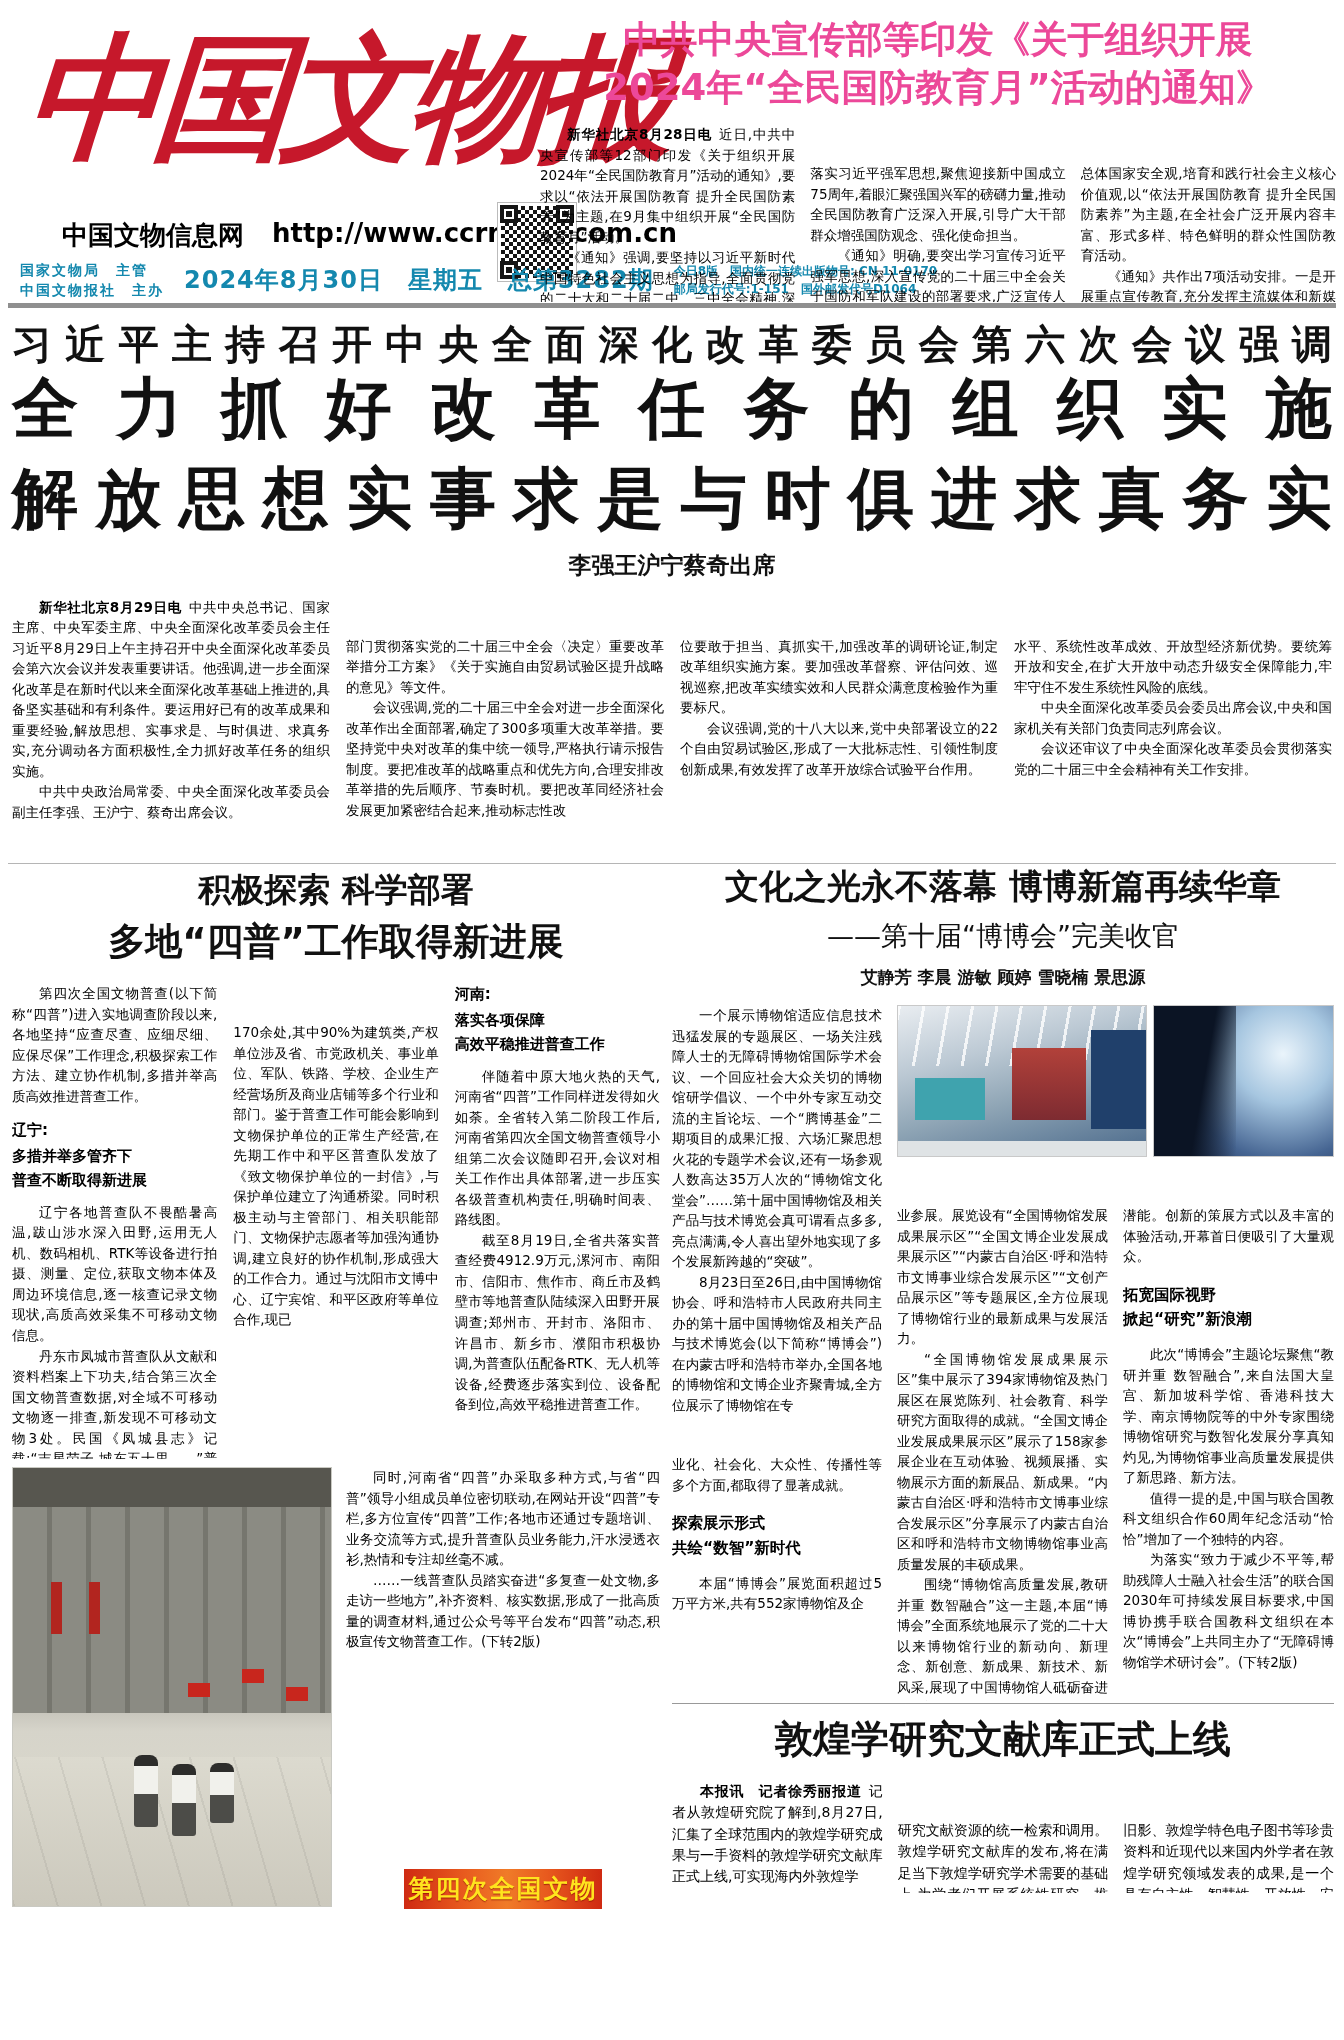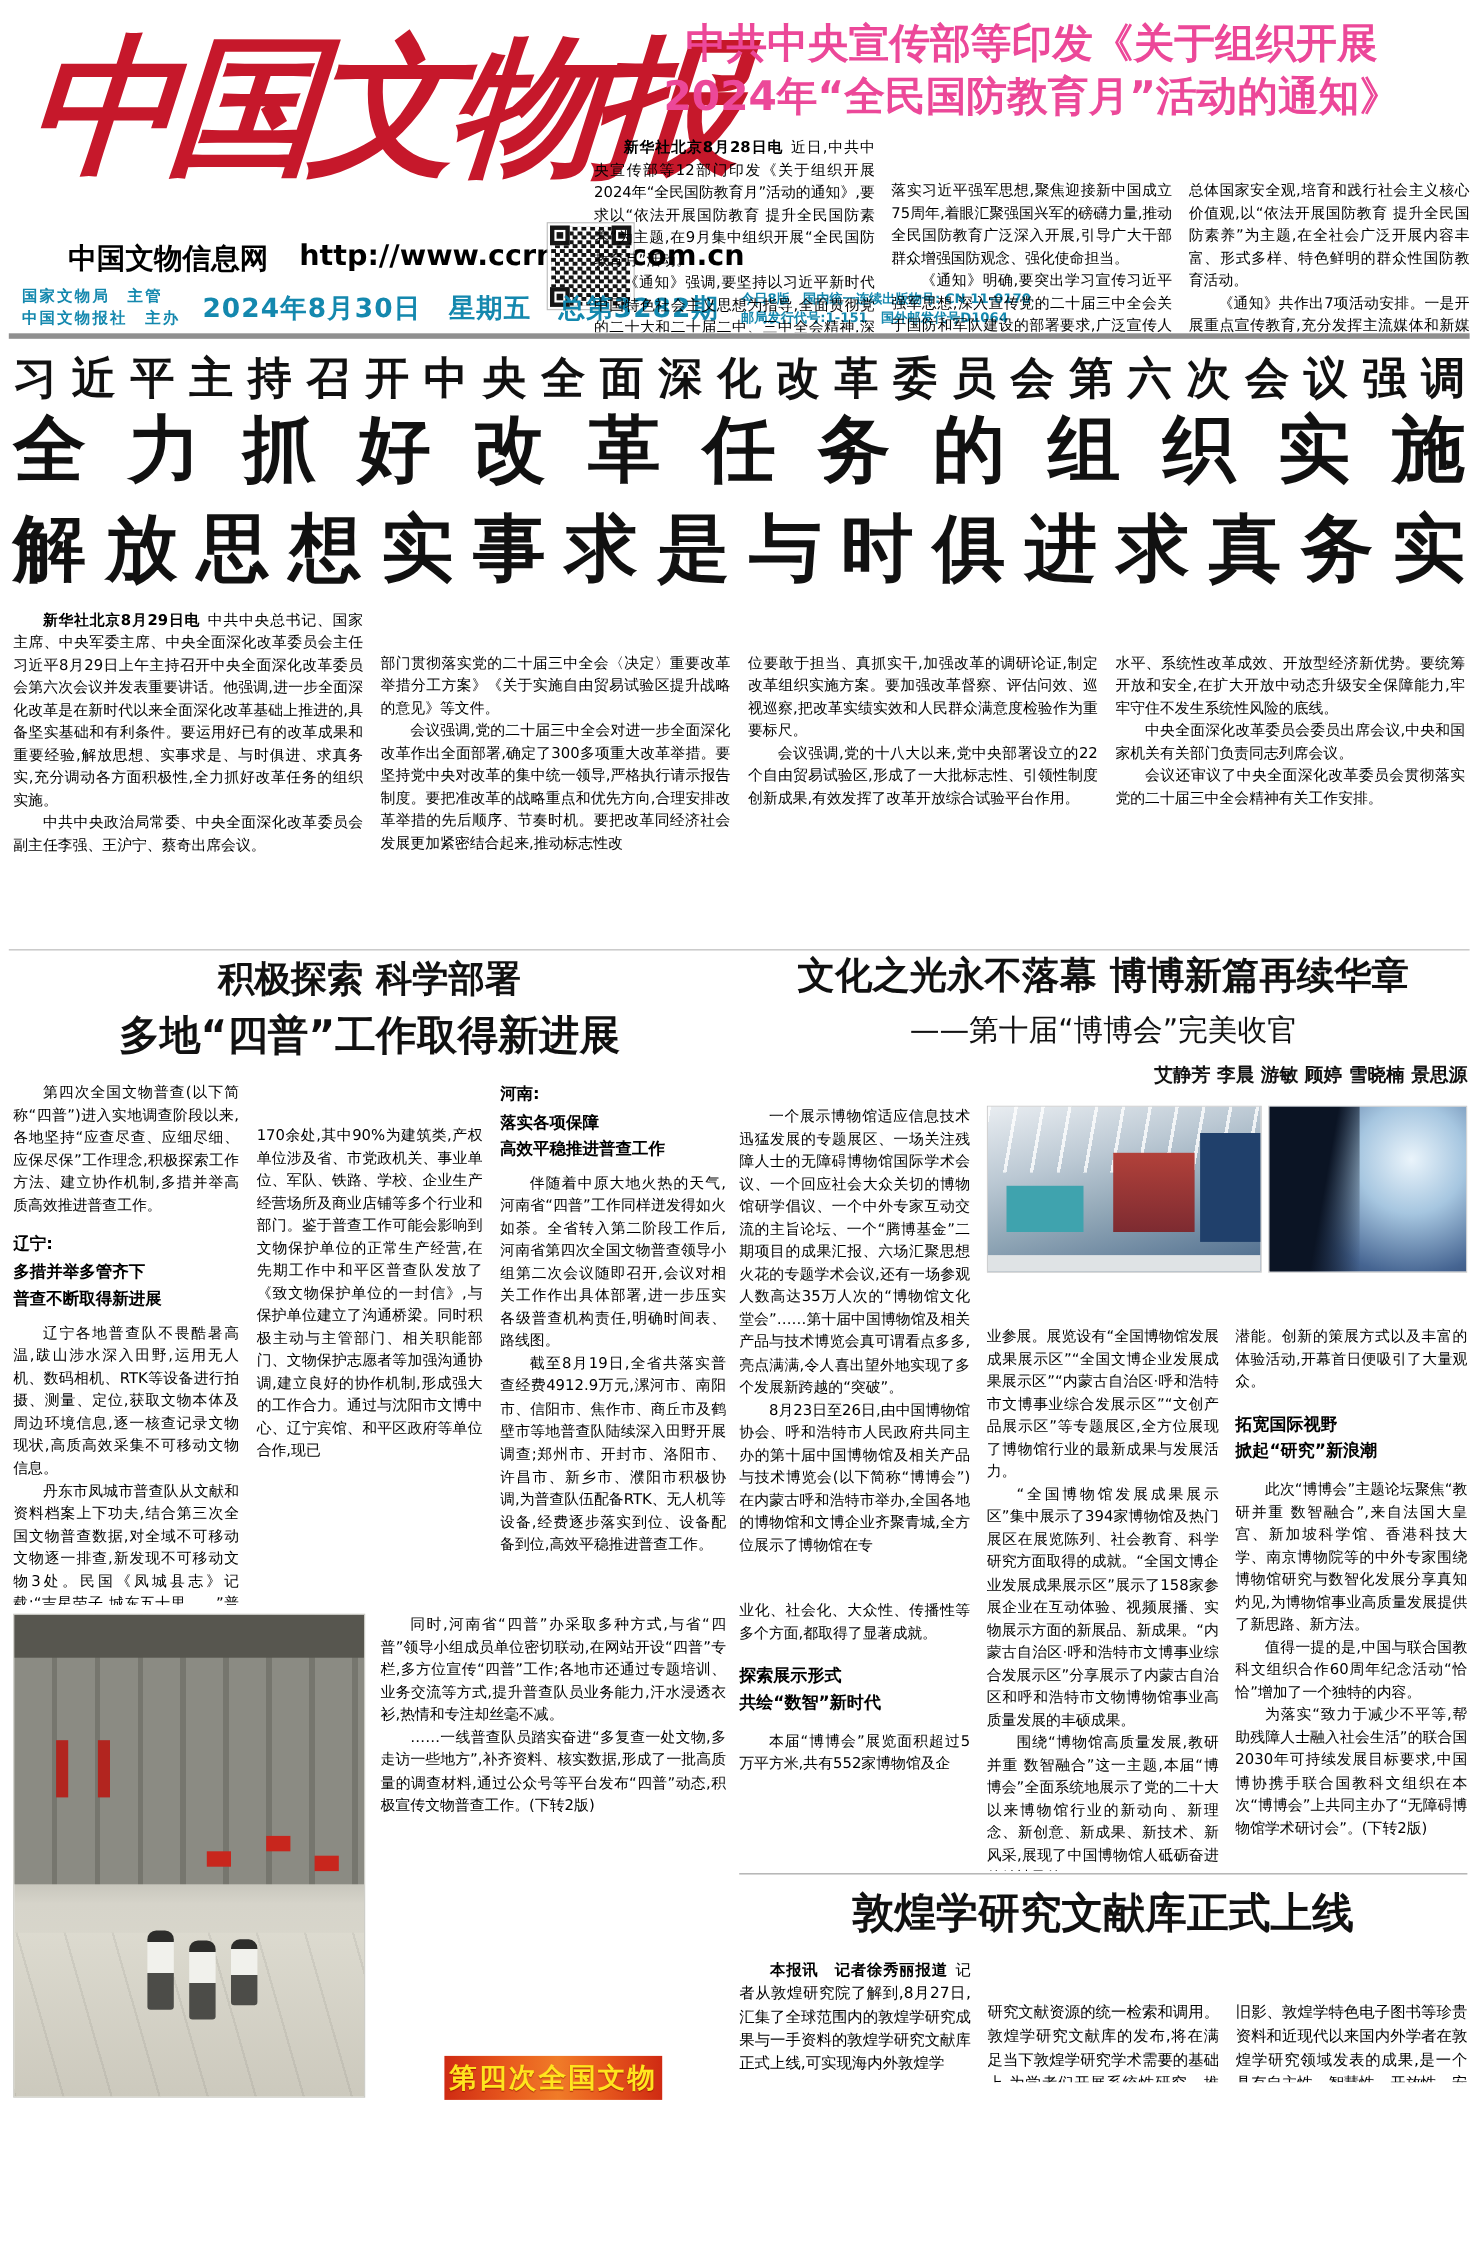--- a/index.html
+++ b/index.html
@@ -76,21 +76,21 @@
   .sv-last .col{flex:1;}
   .banner{margin:10px auto 0;width:198px;height:40px;flex:none;
       background:linear-gradient(90deg,#cf2a12,#e85a1e 30%,#f07b28 52%,#e85a1e 72%,#cf2a12);
       color:#ffe41e;font-weight:900;font-size:25px;letter-spacing:2px;
       text-align:center;line-height:40px;text-shadow:0 1px 1px rgba(120,0,0,.6);}
 
   
   .expo{position:absolute;left:672px;top:864px;width:662px;}
   .ex-h{font-size:34px;font-weight:800;text-align:center;}
   .ex-sub{font-size:27px;text-align:center;margin-top:8px;font-weight:400;}
-  .ex-by{font-size:17px;font-weight:bold;text-align:right;margin-top:12px;}
+  .ex-by{font-size:17px;font-weight:bold;text-align:center;margin-top:12px;}
   .ex-body{margin-top:16px;display:flex;gap:15px;height:696px;}
   .ex-col1{flex:none;width:210px;}
   .ex-right{flex:1;display:flex;flex-direction:column;overflow:hidden;}
   .ex-photos{display:flex;gap:6px;height:152px;flex:none;}
   .photo{position:relative;overflow:hidden;border:1px solid #c9c9c9;box-sizing:border-box;}
   .photo-expo1{flex:1.38;background:linear-gradient(165deg,#e9edf1 0%,#bcc9d4 32%,#90a6b6 58%,#49688a 100%);}
   .pe1-truss{position:absolute;left:0;top:0;right:0;height:40%;
       background:repeating-linear-gradient(100deg,rgba(255,255,255,.8) 0 3px,transparent 3px 24px);}
   .pe1-red{position:absolute;right:24%;top:28%;width:30%;height:48%;
       background:linear-gradient(180deg,#b2413a,#7d2b31);}
@@ -160,20 +160,21 @@
       </div>
     </div>
   </section>
 
   <div class="rule-thick"></div>
 
   <section class="main-art">
     <div class="kicker">习近平主持召开中央全面深化改革委员会第六次会议强调</div>
     <div class="mh mh2">全力抓好改革任务的组织实施</div>
     <div class="mh">解放思想实事求是与时俱进求真务实</div>
+    <div class="mbyline">李强王沪宁蔡奇出席</div>
     <div class="main-cols">
       <div class="col">
         <p><span class="lead">新华社北京8月29日电</span><span>中共中央总书记、国家主席、中央军委主席、中央全面深化改革委员会主任习近平8月29日上午主持召开中央全面深化改革委员会第六次会议并发表重要讲话。他强调,进一步全面深化改革是在新时代以来全面深化改革基础上推进的,具备坚实基础和有利条件。要运用好已有的改革成果和重要经验,解放思想、实事求是、与时俱进、求真务实,充分调动各方面积极性,全力抓好改革任务的组织实施。</span></p>
         <p>中共中央政治局常委、中央全面深化改革委员会副主任李强、王沪宁、蔡奇出席会议。</p>
 
       </div>
       <div class="col">
         <p class="ni">部门贯彻落实党的二十届三中全会〈决定〉重要改革举措分工方案》《关于实施自由贸易试验区提升战略的意见》等文件。</p>
         <p>会议强调,党的二十届三中全会对进一步全面深化改革作出全面部署,确定了300多项重大改革举措。要坚持党中央对改革的集中统一领导,严格执行请示报告制度。要把准改革的战略重点和优先方向,合理安排改革举措的先后顺序、节奏时机。要把改革同经济社会发展更加紧密结合起来,推动标志性改</p>
       </div>

